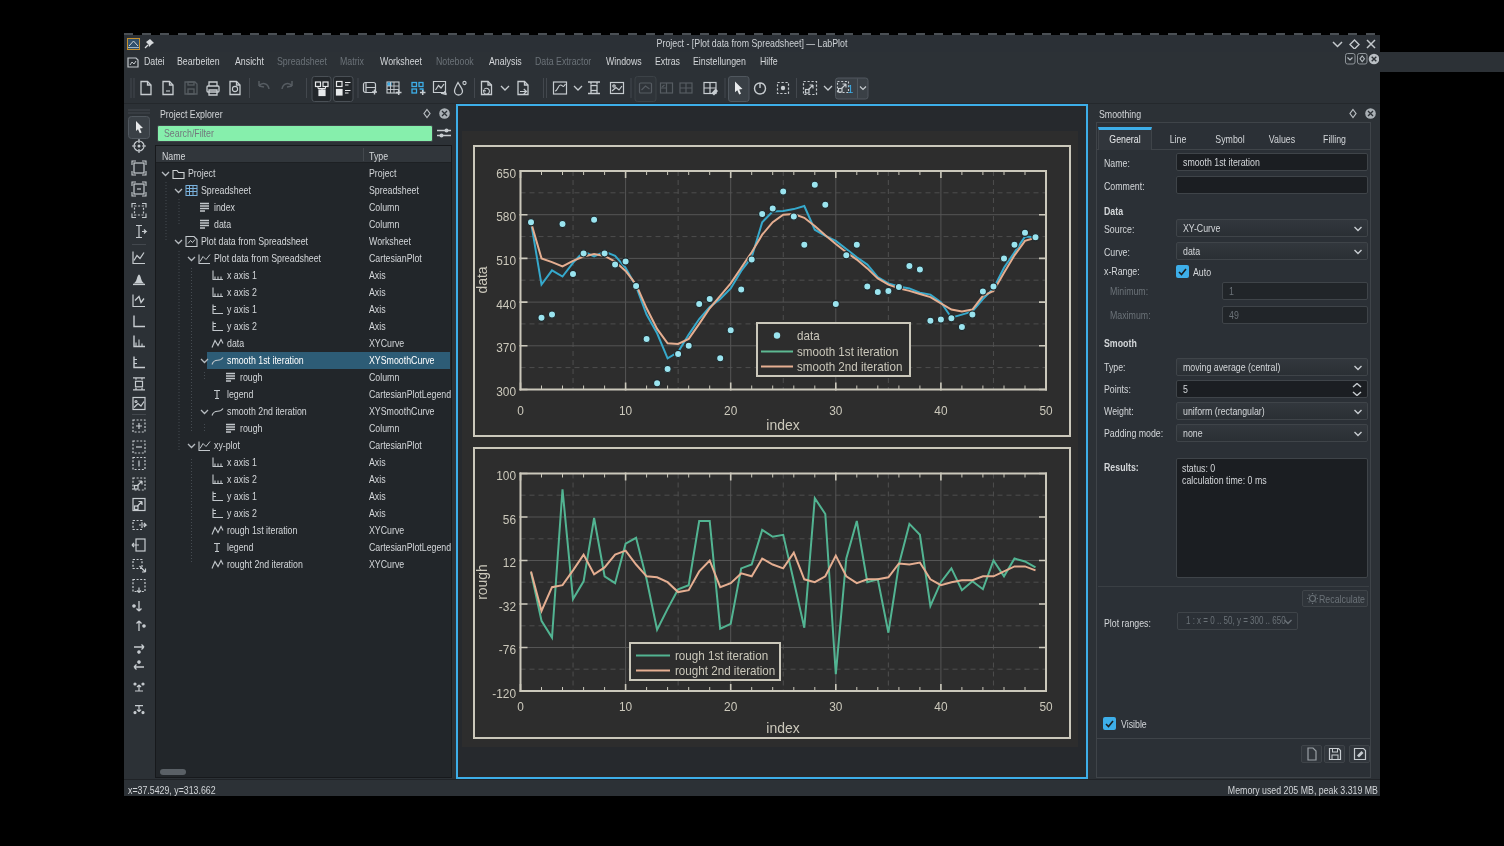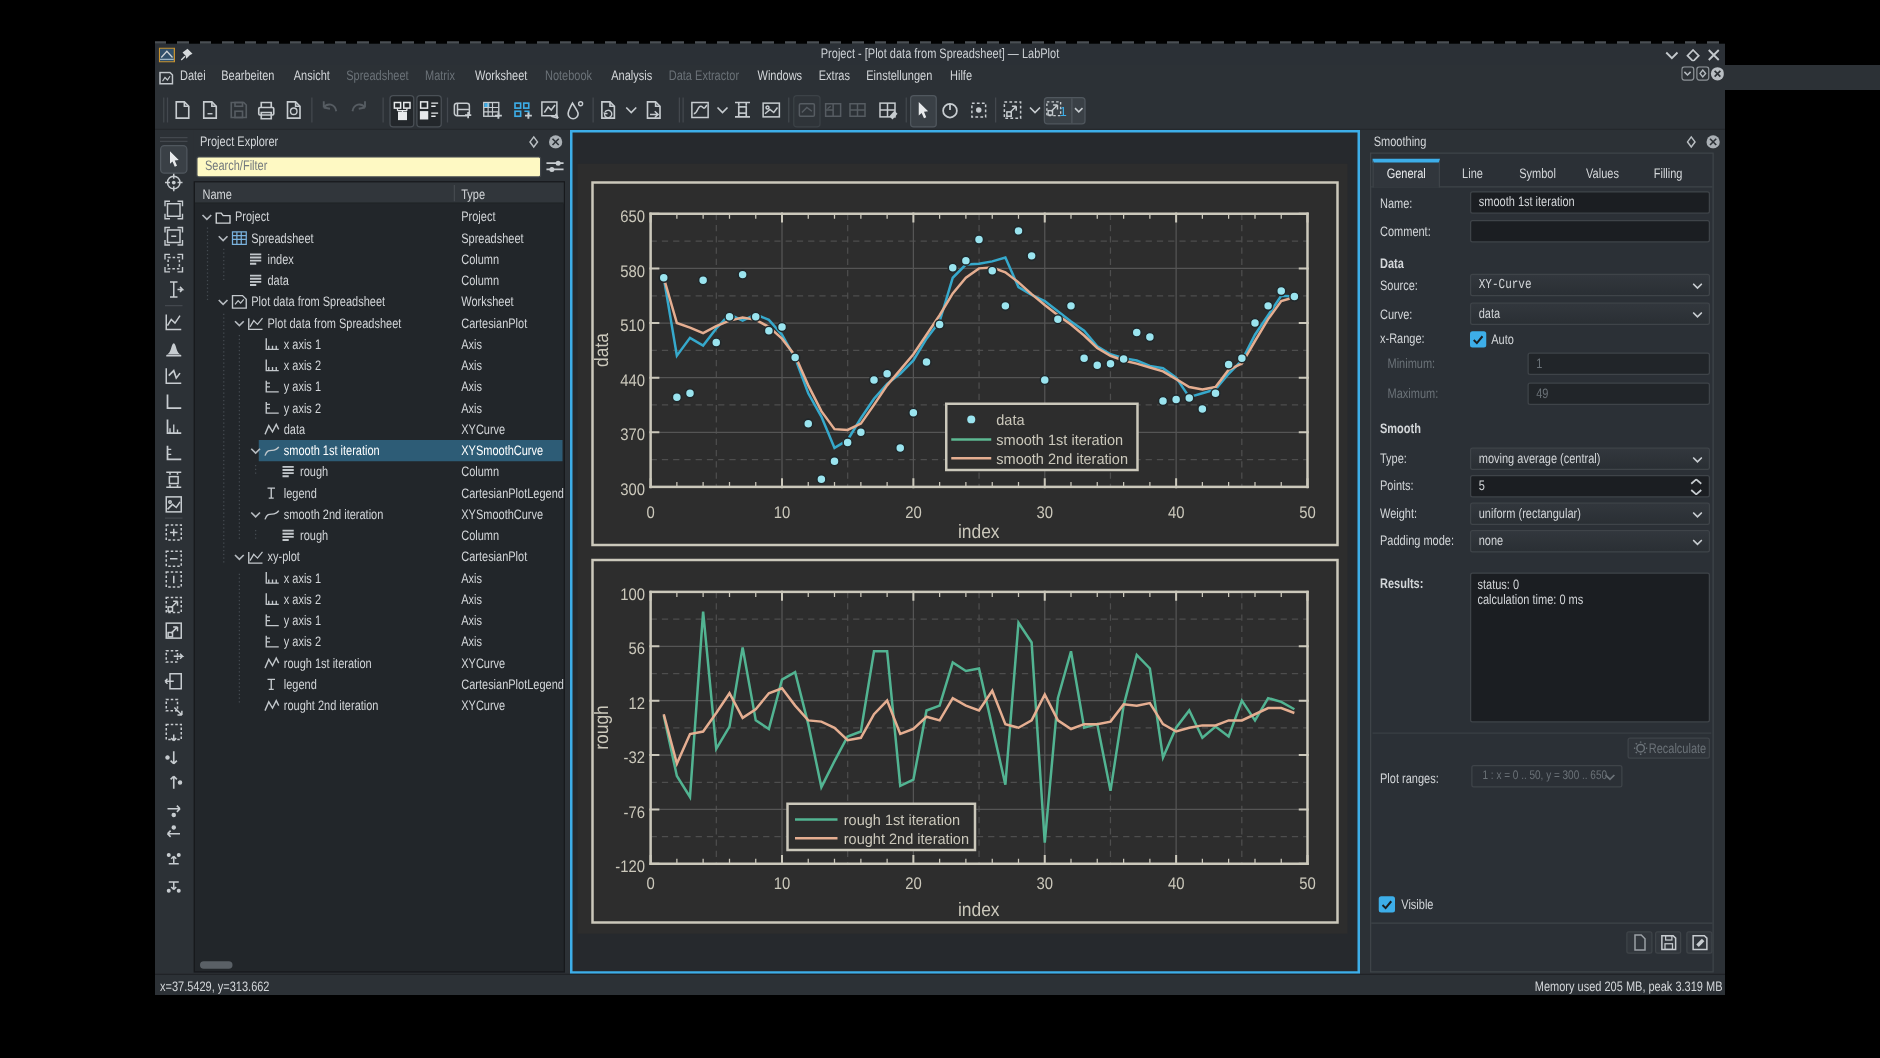--- a/index.html
+++ b/index.html
@@ -1,20 +1,20 @@
 <!DOCTYPE html>
 <html><head><meta charset="utf-8"><style>
 *{margin:0;padding:0;box-sizing:border-box;}
 html,body{width:1504px;height:846px;background:#000;font-family:"Liberation Sans",sans-serif;overflow:hidden;position:relative;}
 .abs{position:absolute;}
 .win{left:124px;top:35px;width:1256px;height:761px;background:#2c3136;}
 .lbl{position:absolute;font-size:11px;color:#d3d6d9;white-space:nowrap;transform:scaleX(.8);transform-origin:0 0;}
 .dimtx{color:#6b7278;}
 .t{display:inline-block;transform:scaleX(.8);transform-origin:0 50%;font-style:normal;}
-.field{position:absolute;background:#fef9c3;border:1px solid #3f4449;border-radius:2px;font-size:11px;color:#d3d6d9;line-height:16px;padding-left:6px;white-space:nowrap;overflow:hidden;}
+.field{position:absolute;background:#86efac;border:1px solid #3f4449;border-radius:2px;font-size:11px;color:#d3d6d9;line-height:16px;padding-left:6px;white-space:nowrap;overflow:hidden;}
 .combo{position:absolute;background:linear-gradient(#32373d,#2a2f34);border:1px solid #3f4449;border-radius:2px;font-size:11px;color:#d3d6d9;line-height:16px;padding-left:6px;white-space:nowrap;}
 .chev{position:absolute;right:5px;top:6px;width:8px;height:6px;}
 </style></head><body>
 <div class="abs win"></div>
 
 <div class="abs" style="left:124px;top:33px;width:1256px;height:2px;background:repeating-linear-gradient(90deg,#4a4f54 0 9px,#000 9px 18px);"></div>
 <div class="abs" style="left:124px;top:35px;width:1256px;height:17px;background:#2b3036;"></div>
 <svg class="abs" style="left:127px;top:38px" width="13" height="12" viewBox="0 0 13 12">
  <rect x="0.5" y="0.5" width="12" height="11" fill="#31506b" stroke="#c8922e"></rect>
  <path d="M2 8 L6.5 3 L11 8" stroke="#cdd2d6" fill="none" stroke-width="1"></path>
@@ -718,21 +718,21 @@
 <div class="abs" style="left:1152px;top:133px;width:52px;text-align:center;font-size:11px;color:#d3d6d9;transform:scaleX(.8);">Line</div>
 <div class="abs" style="left:1204px;top:133px;width:52px;text-align:center;font-size:11px;color:#d3d6d9;transform:scaleX(.8);">Symbol</div>
 <div class="abs" style="left:1256px;top:133px;width:52px;text-align:center;font-size:11px;color:#d3d6d9;transform:scaleX(.8);">Values</div>
 <div class="abs" style="left:1308px;top:133px;width:53px;text-align:center;font-size:11px;color:#d3d6d9;transform:scaleX(.8);">Filling</div>
 <div class="lbl" style="left:1104px;top:157px;">Name:</div>
 <div class="field" style="left:1176px;top:153px;width:192px;height:18px;color:#d3d6d9;background:#1b1e22;"><i class="t">smooth 1st iteration</i></div>
 <div class="lbl" style="left:1104px;top:180px;">Comment:</div>
 <div class="field" style="left:1176px;top:176px;width:192px;height:18px;color:#d3d6d9;background:#1b1e22;"><i class="t"></i></div>
 <div class="lbl" style="left:1104px;top:205px;font-weight:bold;">Data</div>
 <div class="lbl" style="left:1104px;top:223px;">Source:</div>
-<div class="combo" style="left:1176px;top:219px;width:192px;height:18px;color:#d3d6d9;font-family:Liberation Mono, monospace;"><i class="t">XY-Curve</i><svg class="chev" viewBox="0 0 8 6">
+<div class="combo" style="left:1176px;top:219px;width:192px;height:18px;color:#d3d6d9;"><i class="t">XY-Curve</i><svg class="chev" viewBox="0 0 8 6">
       <path d="M0.5 1 L4 4.5 L7.5 1" stroke="#c7ccd0" stroke-width="1.4" fill="none"></path>
     </svg></div>
 <div class="lbl" style="left:1104px;top:246px;">Curve:</div>
 <div class="combo" style="left:1176px;top:242px;width:192px;height:18px;color:#d3d6d9;"><i class="t">data</i><svg class="chev" viewBox="0 0 8 6">
       <path d="M0.5 1 L4 4.5 L7.5 1" stroke="#c7ccd0" stroke-width="1.4" fill="none"></path>
     </svg></div>
 <div class="lbl" style="left:1104px;top:265px;">x-Range:</div>
 <div class="abs" style="left:1176px;top:265px;width:13px;height:13px;background:#3daee9;border-radius:2px;"></div>
 <svg class="abs" style="left:1178px;top:268px" width="9" height="8" viewBox="0 0 9 8">
     <path d="M1 4 L3.5 6.5 L8 1" stroke="#1b1e20" stroke-width="1.6" fill="none"></path>

